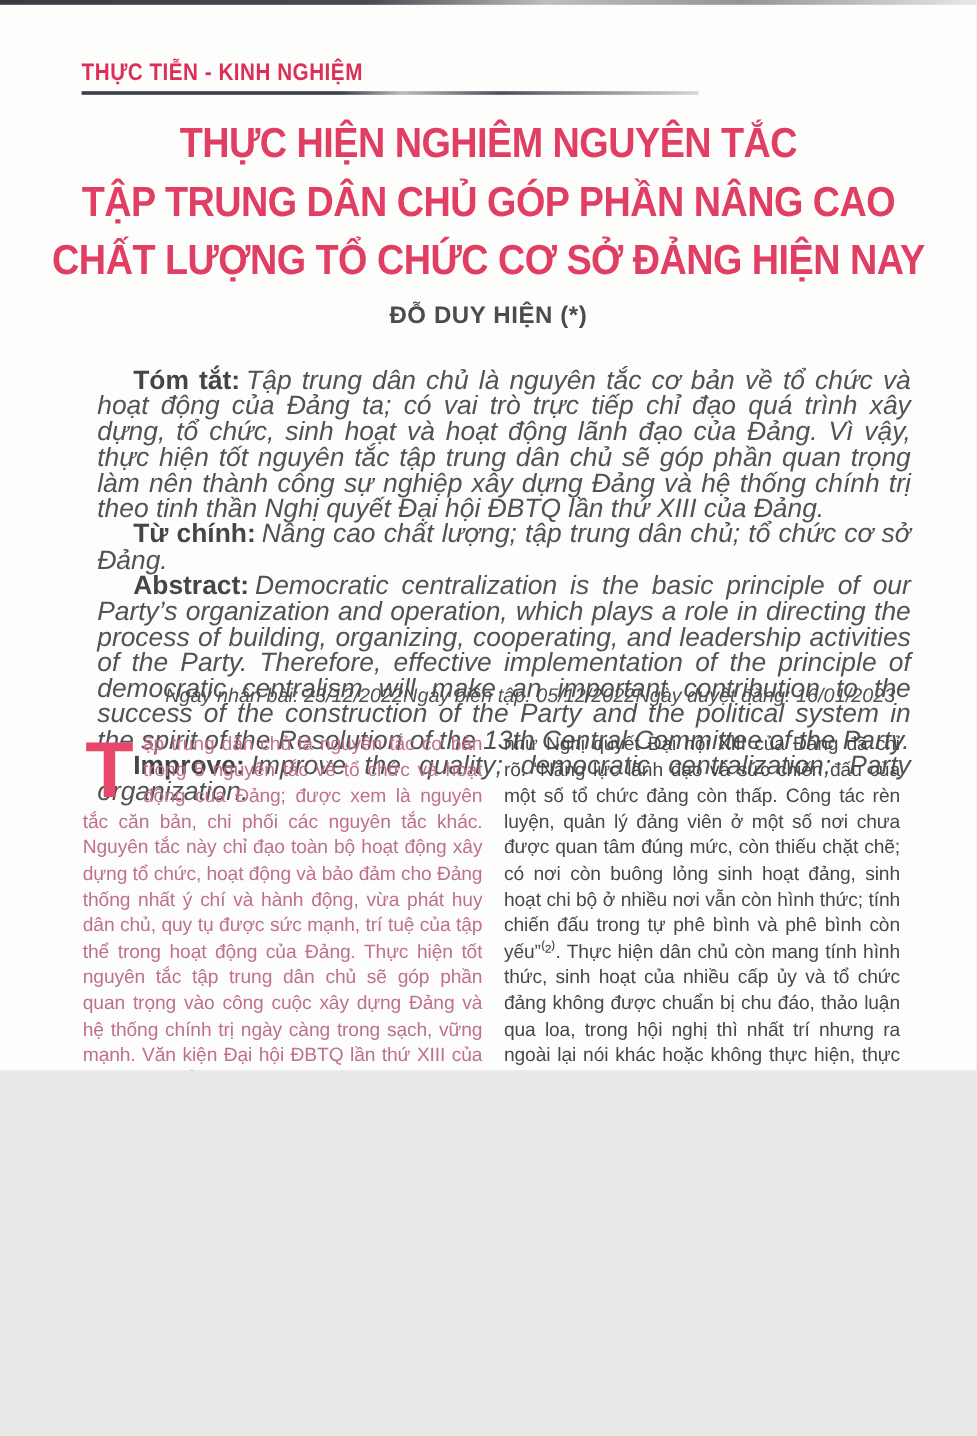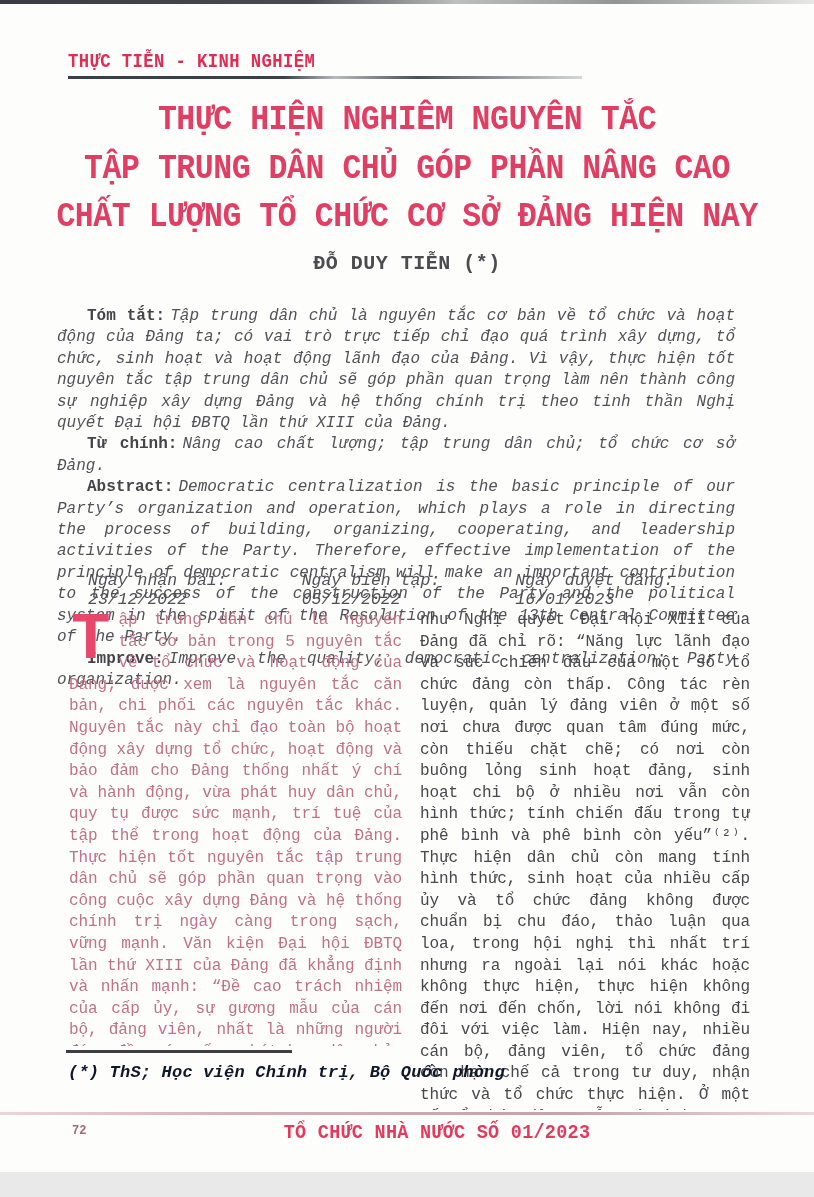--- a/index.html
+++ b/index.html
@@ -1,21 +1,21 @@
 <!DOCTYPE html>
 <html><head>
 <meta charset="utf-8">
 <style>
   html, body { margin: 0; padding: 0; background: #e9e9e9; }
   .page {
     position: relative;
-    width: 814px; height: 1172px;
+    width: 814px; height: 892px;
     margin: 0 auto;
     background: #fdfdfb;
-    font-family: Liberation Mono, monospace;
+    font-family: Liberation Sans, sans-serif;
     overflow: hidden;
   }
   .scan-edge-top {
     position: absolute; top: 0; left: 0; width: 814px; height: 4px;
     background: linear-gradient(to right,
       rgba(40,44,50,0.92) 0%, rgba(40,44,50,0.85) 38%,
       rgba(40,44,50,0.30) 56%, rgba(40,44,50,0.50) 76%,
       rgba(40,44,50,0.10) 100%);
   }
   .section-header { position: absolute; left: 68px; top: 50px; }
@@ -37,22 +37,22 @@
     font-size: 35px; line-height: 48.5px; letter-spacing: -0.5px;
     transform: scaleX(0.9); transform-origin: center;
     white-space: nowrap;
   }
   .author {
     position: absolute; top: 252px; left: 0; width: 814px;
     text-align: center; font-weight: bold; font-size: 20px;
     color: #4b4b50; letter-spacing: 0.5px;
   }
   .abstract {
-    position: absolute; left: 57px; top: 306px; width: 678px;
-    font-size: 16px; line-height: 21.4px; color: #515157;
+    position: absolute; left: 81px; top: 306px; width: 678px;
+    font-size: 22px; line-height: 21.4px; color: #515157;
     text-align: justify;
   }
   .abstract p { margin: 0; text-indent: 30px; }
   .lbl { font-style: normal; font-weight: bold; color: #454549; margin-right: 5px; }
   .it { font-style: italic; }
   .dates {
     position: absolute; left: 88px; top: 571px; width: 658px;
     display: flex; justify-content: flex-end;
     font-style: italic; font-size: 16.5px; color: #505056;
   }
@@ -108,21 +108,21 @@
     <span class="section-header-text">THỰC TIỄN - KINH NGHIỆM</span>
     <div class="section-header-rule"></div>
   </div>
 
   <div class="title">
     <div>THỰC HIỆN NGHIÊM NGUYÊN TẮC</div>
     <div>TẬP TRUNG DÂN CHỦ GÓP PHẦN NÂNG CAO</div>
     <div>CHẤT LƯỢNG TỔ CHỨC CƠ SỞ ĐẢNG HIỆN NAY</div>
   </div>
 
-  <div class="author">ĐỖ DUY TIỄN (*)</div>
+  <div class="author">ĐỖ DUY HIỆN (*)</div>
 
   <div class="abstract">
     <p><b class="lbl">Tóm tắt:</b><span class="it">Tập trung dân chủ là nguyên tắc cơ bản về tổ chức và hoạt động của Đảng ta; có vai trò trực tiếp chỉ đạo quá trình xây dựng, tổ chức, sinh hoạt và hoạt động lãnh đạo của Đảng. Vì vậy, thực hiện tốt nguyên tắc tập trung dân chủ sẽ góp phần quan trọng làm nên thành công sự nghiệp xây dựng Đảng và hệ thống chính trị theo tinh thần Nghị quyết Đại hội ĐBTQ lần thứ XIII của Đảng.</span></p>
     <p><b class="lbl">Từ chính:</b><span class="it">Nâng cao chất lượng; tập trung dân chủ; tổ chức cơ sở Đảng.</span></p>
     <p><b class="lbl">Abstract:</b><span class="it">Democratic centralization is the basic principle of our Party’s organization and operation, which plays a role in directing the process of building, organizing, cooperating, and leadership activities of the Party. Therefore, effective implementation of the principle of democratic centralism will make an important contribution to the success of the construction of the Party and the political system in the spirit of the Resolution of the 13th Central Committee of the Party.</span></p>
     <p><b class="lbl">Improve:</b><span class="it">Improve the quality; democratic centralization; Party organization.</span></p>
   </div>
 
   <div class="dates">
     <span>Ngày nhận bài: 23/12/2022</span>

